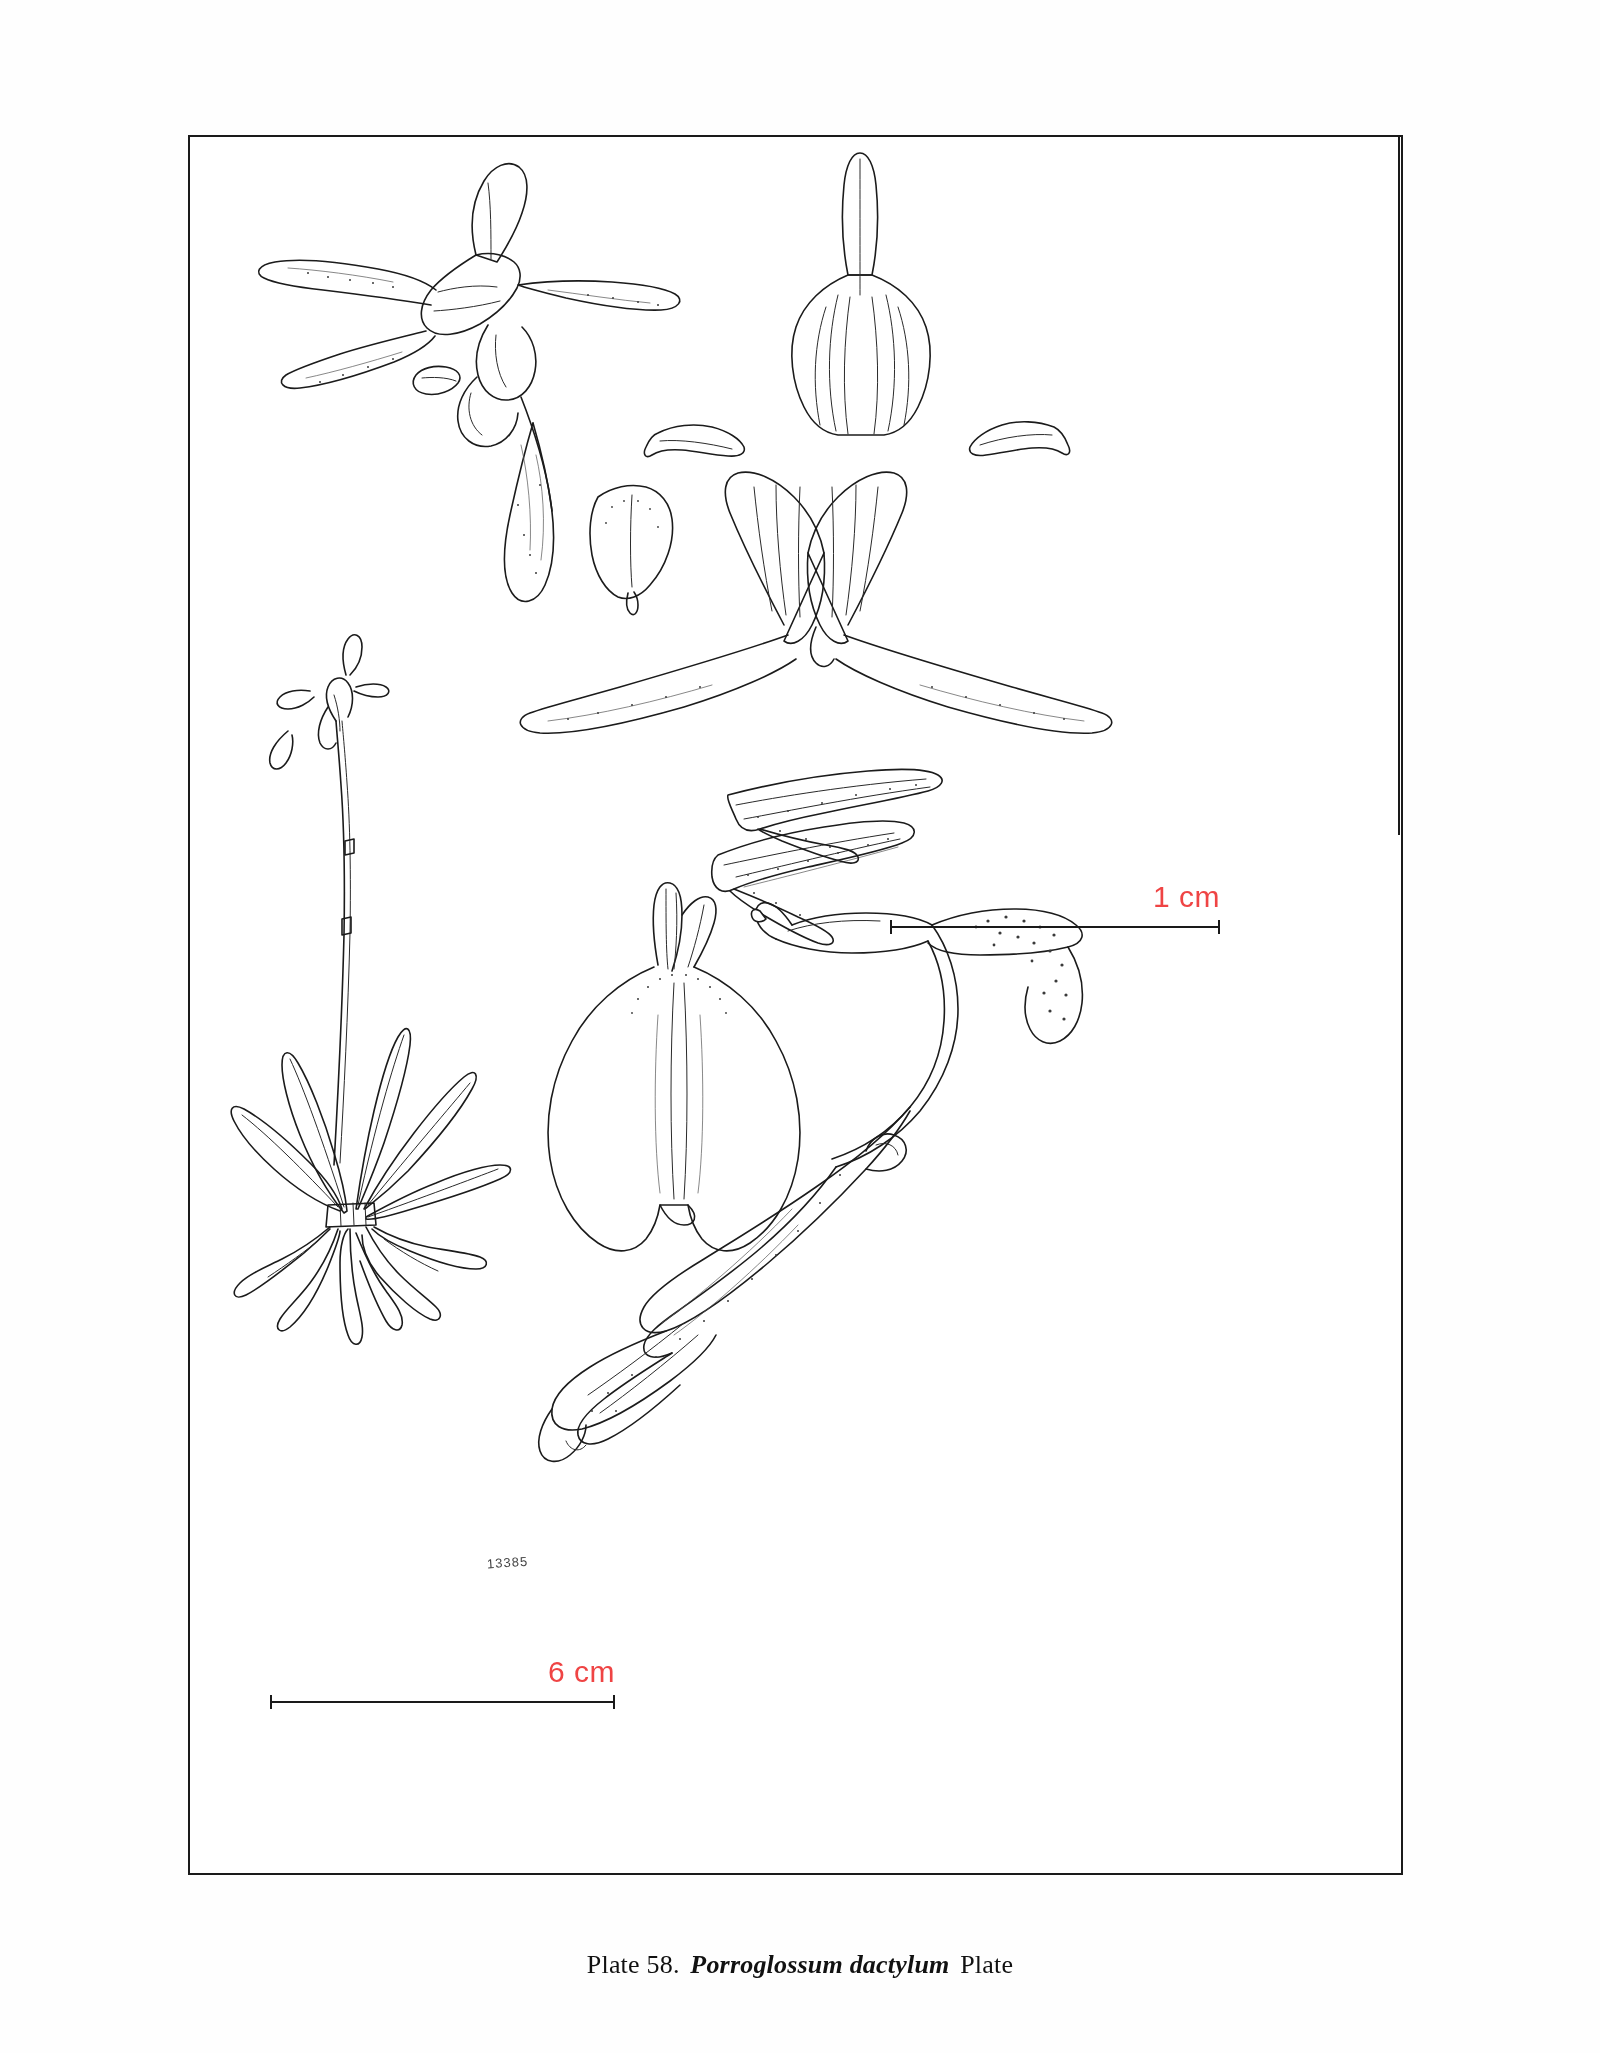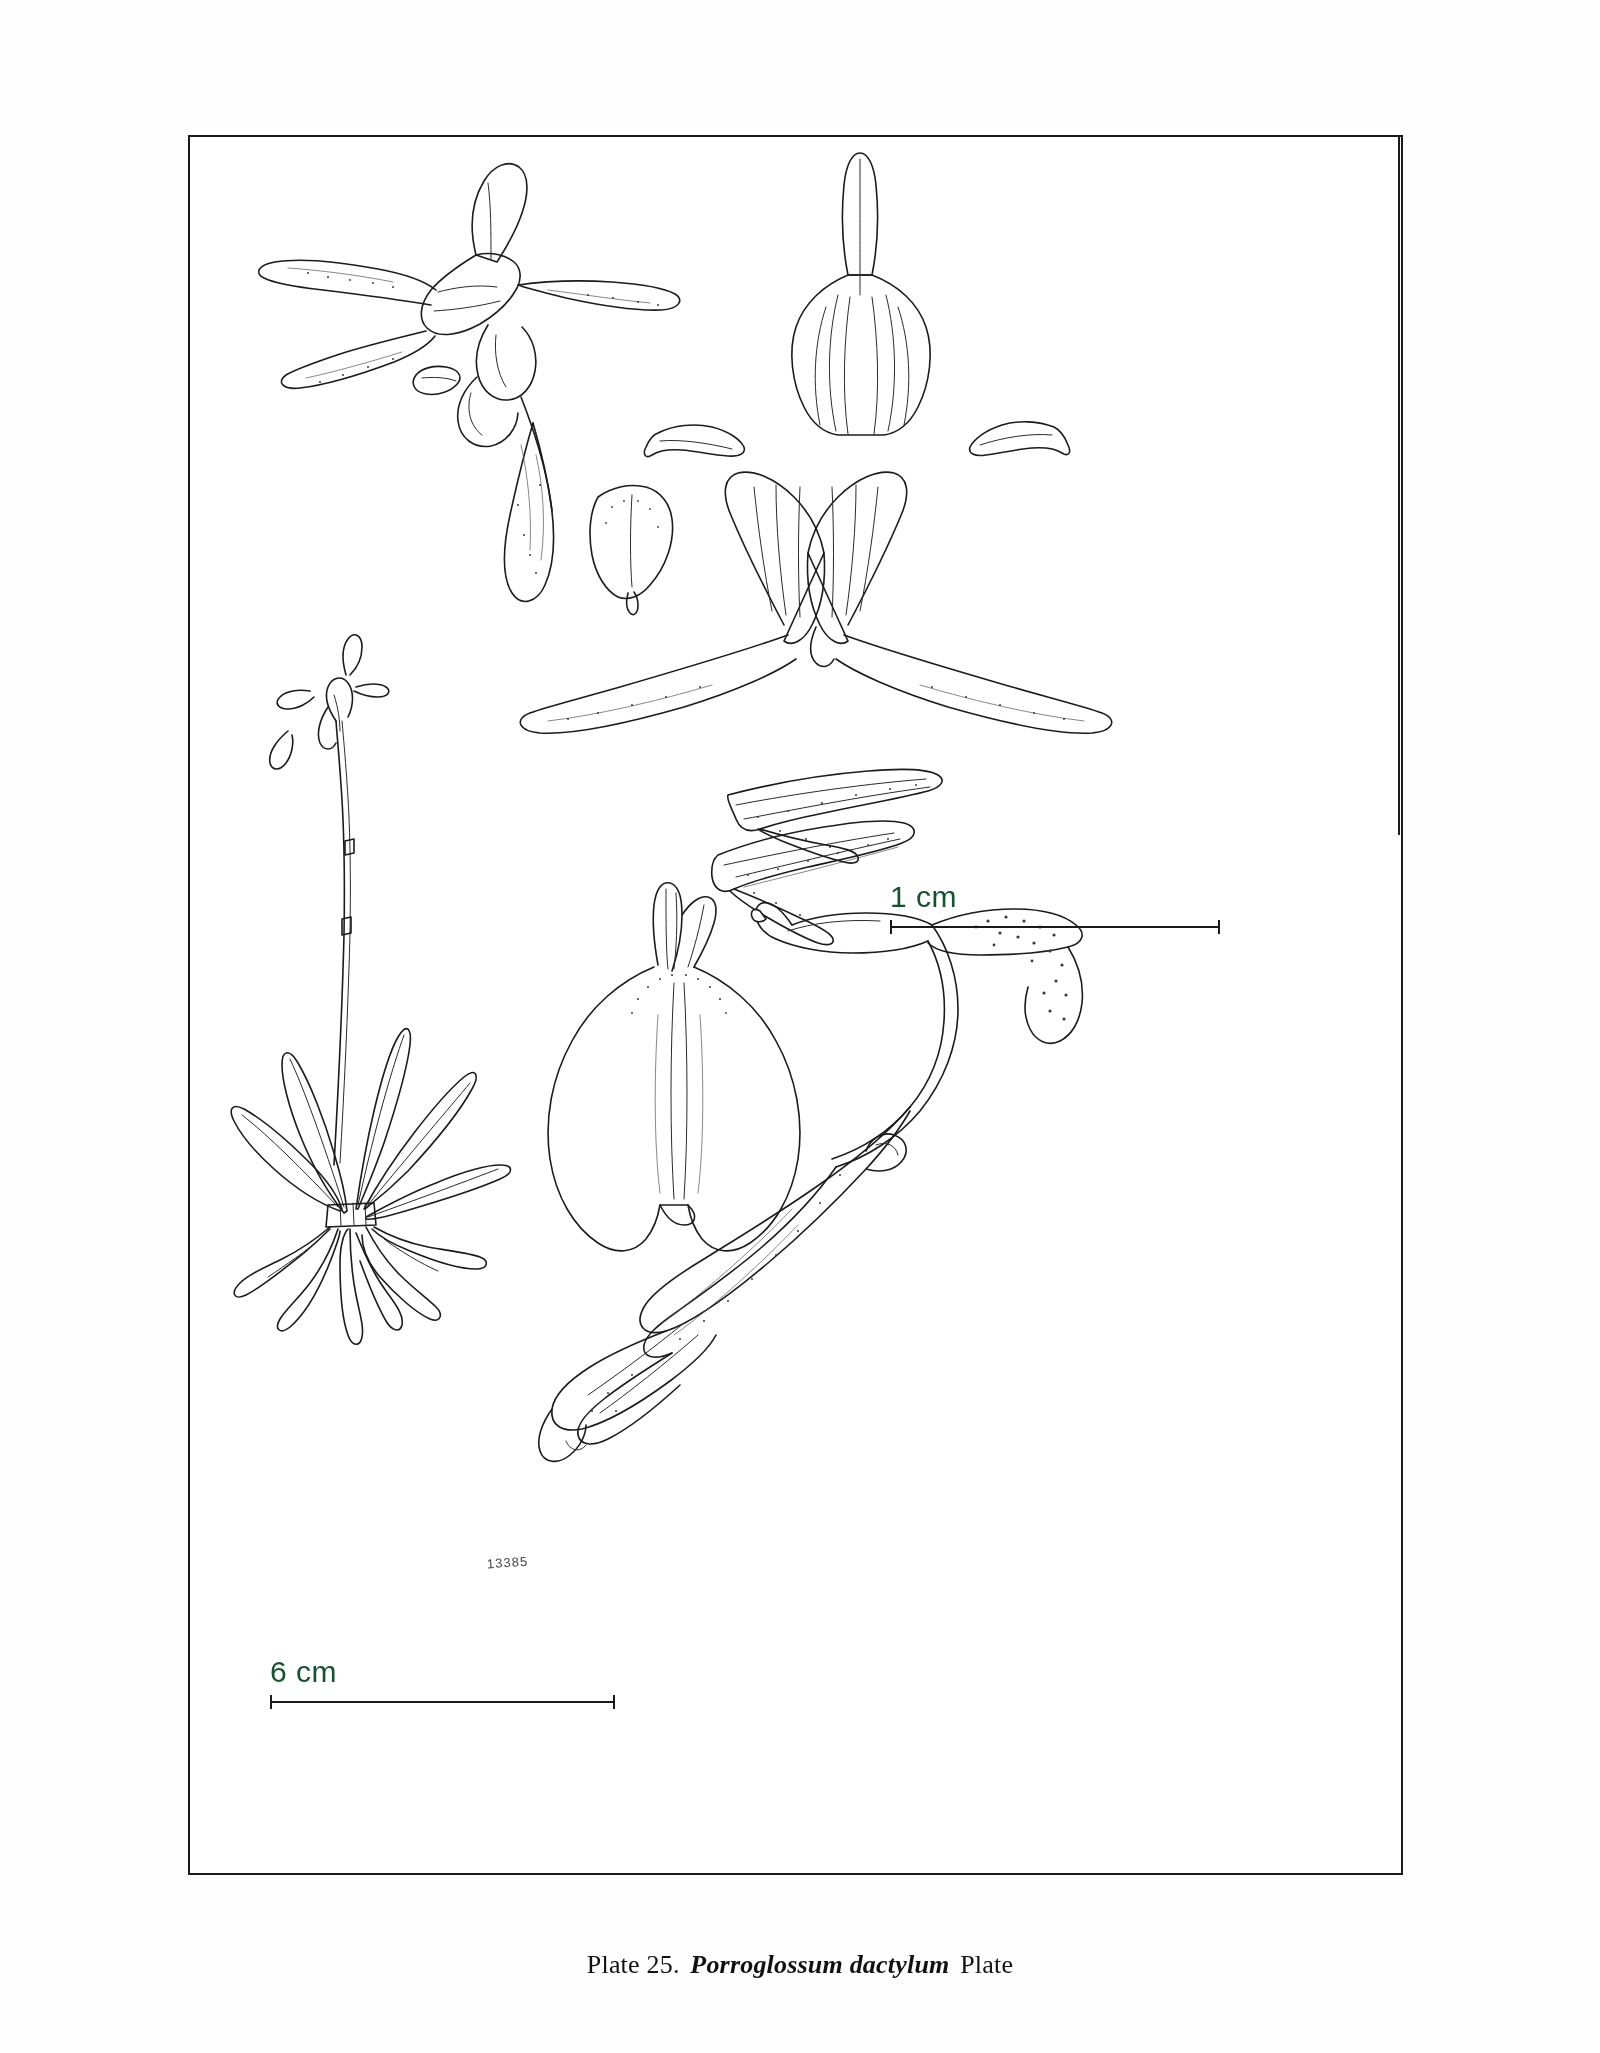--- a/index.html
+++ b/index.html
@@ -62,24 +62,24 @@
     font-weight: bold;
     padding: 0 4px;
   }
   .caption .author { font-style: normal; }
 
   
   .scalebar {
     position: absolute;
   }
   .scalebar .label {
-    text-align: left;
+    text-align: right;
     font-family: "Liberation Sans", sans-serif;
     font-size: 30px;
-    color: #14532d;
+    color: #ef4444;
     letter-spacing: 0.5px;
     margin-bottom: 6px;
   }
   .scalebar .bar {
     position: relative;
     height: 14px;
   }
   .scalebar .bar .line {
     position: absolute;
     left: 0; right: 0;
@@ -459,18 +459,18 @@
     <div class="label">6 cm</div>
     <div class="bar">
       <div class="line"></div>
       <div class="cap left"></div>
       <div class="cap right"></div>
     </div>
   </div>
 
 
   <div class="caption">
-    <span class="plate-no">Plate 25.</span>
+    <span class="plate-no">Plate 58.</span>
     <span class="sp-name">Porroglossum dactylum</span>
     <span class="author">Plate</span>
   </div>
 
 </div>
 
 </body></html>

